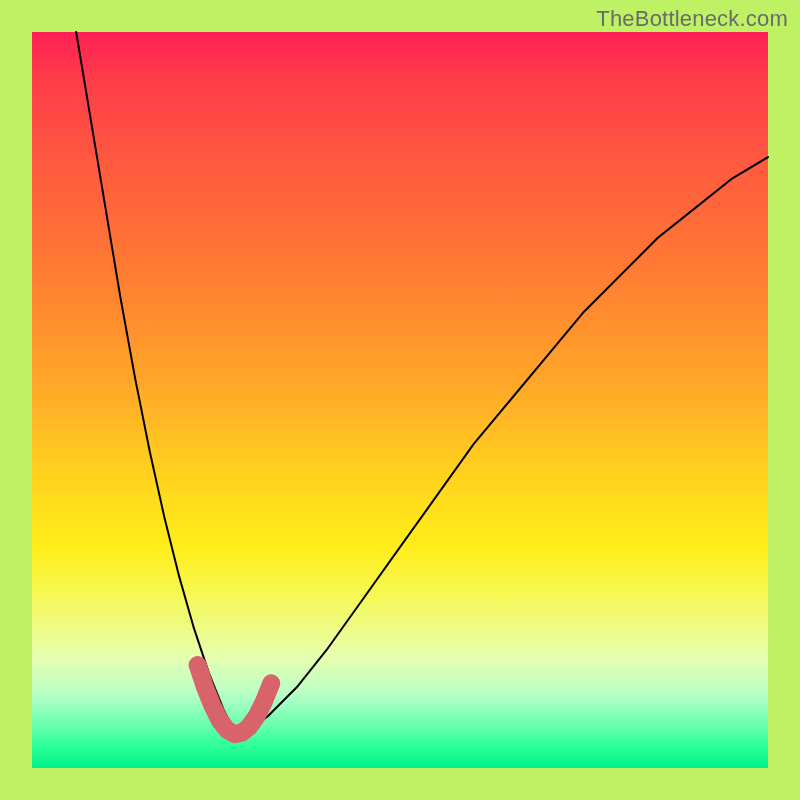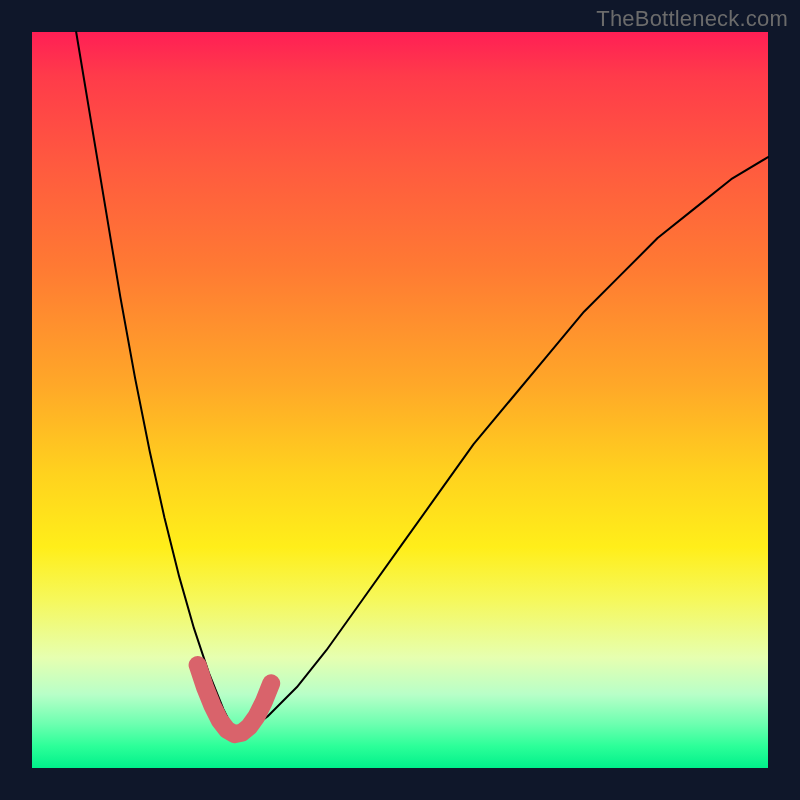--- a/index.html
+++ b/index.html
@@ -10,21 +10,21 @@
     background: #000;
     overflow: hidden;
     font-family: Arial, Helvetica, sans-serif;
   }
   .frame {
     position: absolute;
     left: 0;
     top: 0;
     width: 800px;
     height: 800px;
-    background: #0f172a;
+    background: #bef264;
   }
   .plot {
     position: absolute;
     left: 32px;
     top: 32px;
     width: 736px;
     height: 736px;
     
     background: linear-gradient(
       to bottom,

